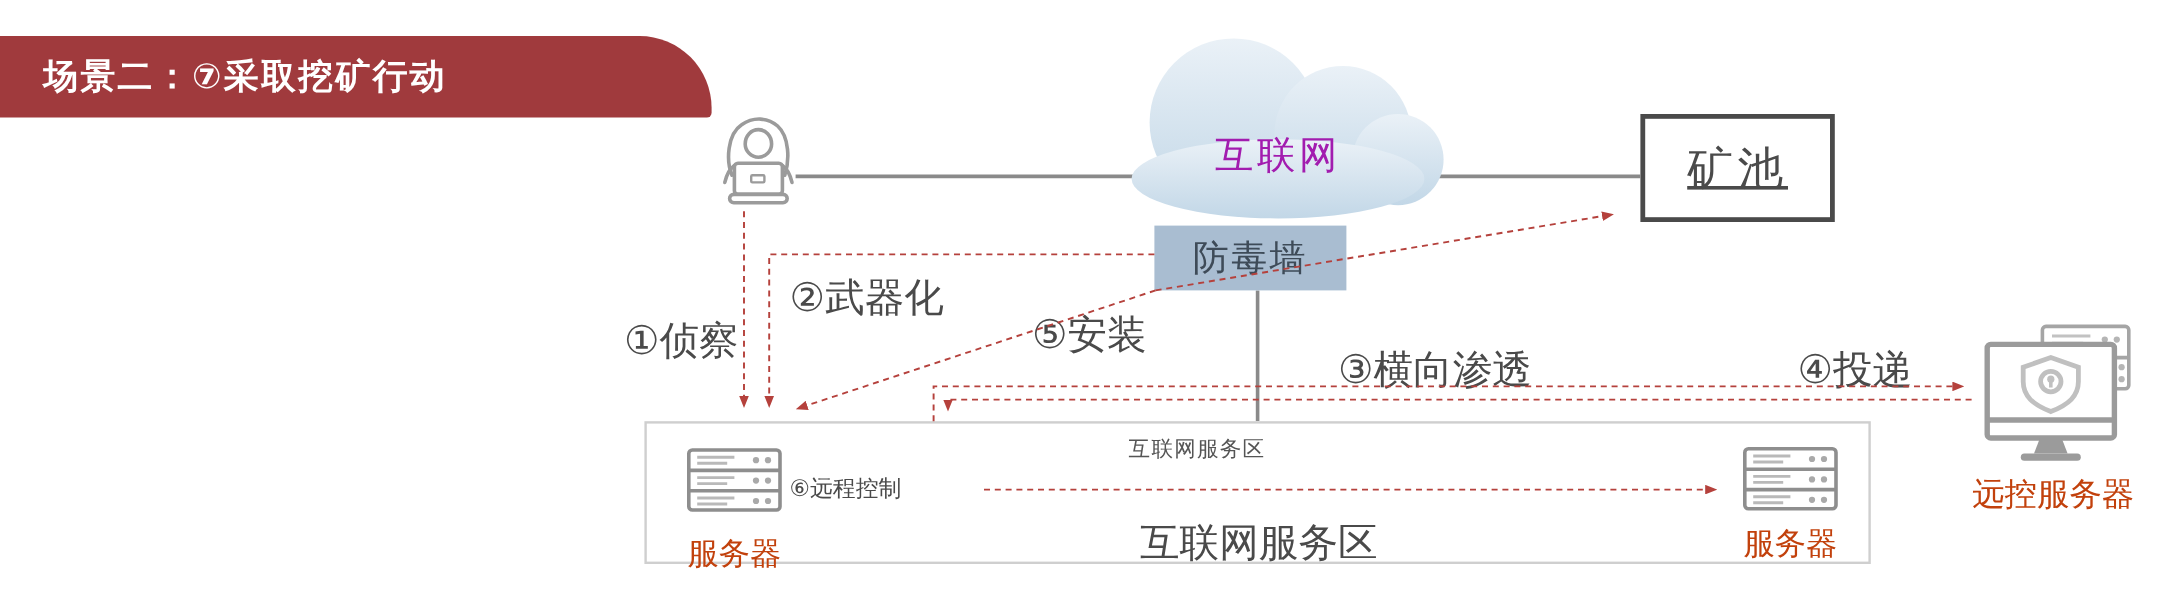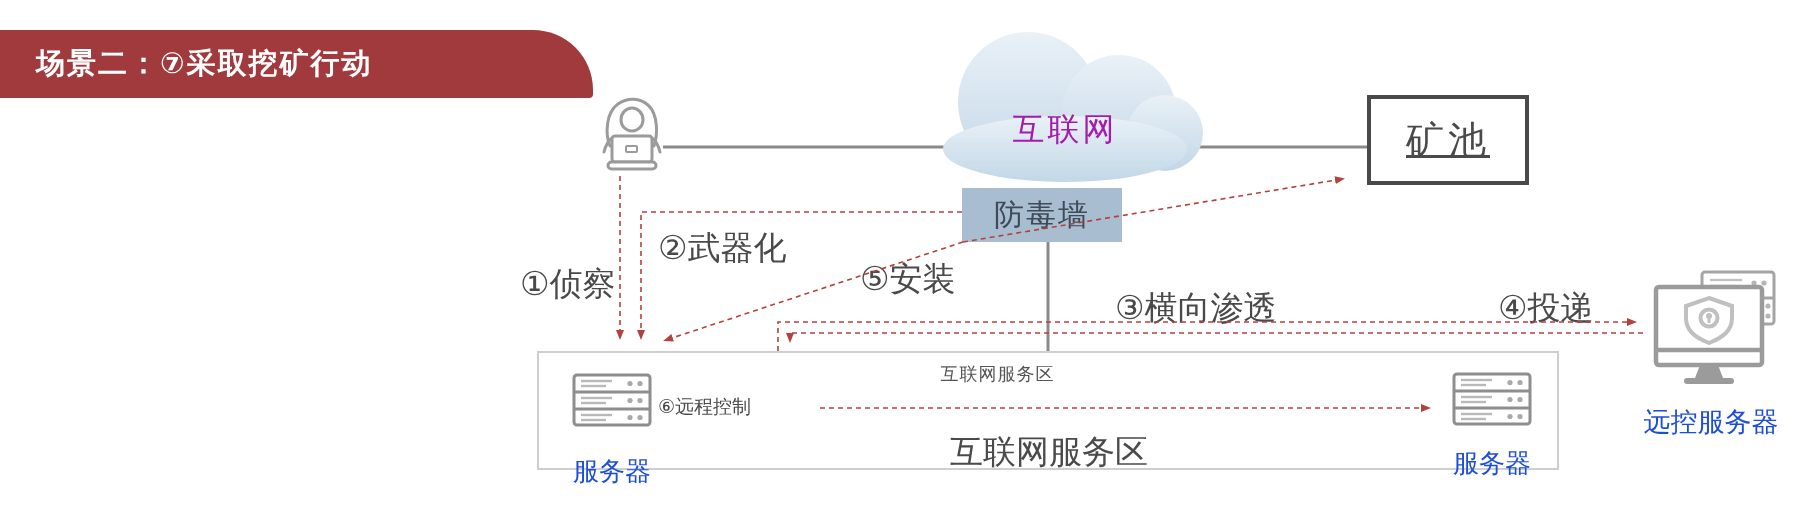--- a/index.html
+++ b/index.html
@@ -40,21 +40,21 @@
     background:#ffffff;border:2px solid #cfcfcf;box-sizing:border-box;
   }
   .zone-label{
     position:absolute;left:537px;top:362px;width:921px;text-align:center;
     font-size:18px;color:#555555;letter-spacing:1px;
   }
   .cloud-label{
     position:absolute;left:915px;top:108px;width:300px;text-align:center;
     font-size:32px;color:#a21caf;letter-spacing:3px;
   }
-  .srv-label{position:absolute;text-align:center;font-size:26px;color:#1d4ed8;margin-top:10px;}
+  .srv-label{position:absolute;text-align:center;font-size:26px;color:#c2410c;}
 </style>
 </head>
 <body>
 
 <div class="stage">
 
   <svg class="overlay" width="1820" height="510">
     <line x1="663" y1="147" x2="1367" y2="147" stroke="#8a8a8a" stroke-width="3"></line>
     <line x1="1048" y1="242" x2="1048" y2="351" stroke="#8a8a8a" stroke-width="3"></line>
   </svg>

